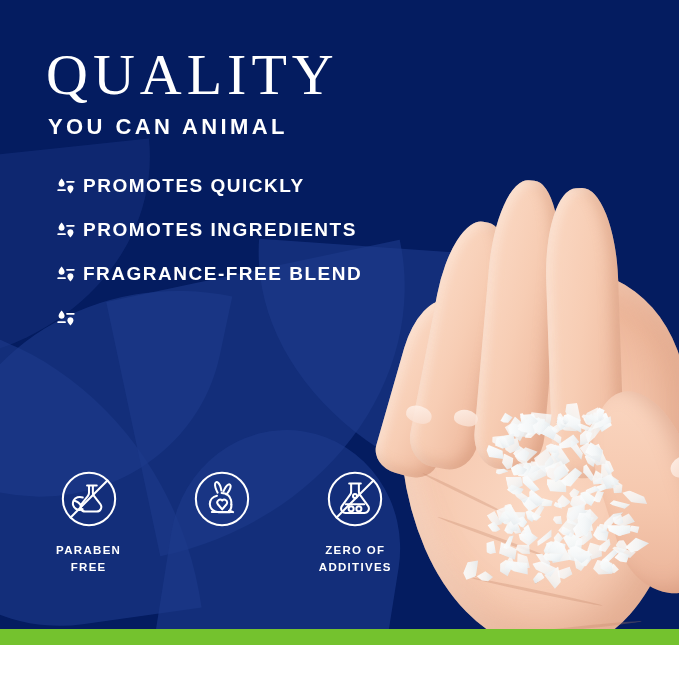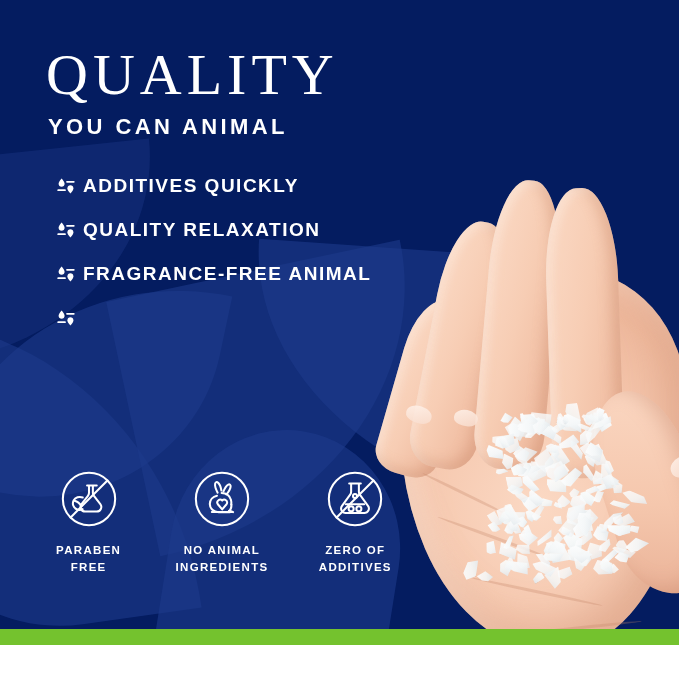--- a/index.html
+++ b/index.html
@@ -400,41 +400,41 @@
 
     <div class="bullets">
 
       <div class="bullet">
         <svg class="bullet-marker" viewBox="0 0 20 18">
           <path fill="#ffffff" d="M5.6 1.4c1.9 2.2 3 3.9 3 5.4 0 1.7-1.3 3-3 3s-3-1.3-3-3c0-1.5 1.1-3.2 3-5.4z"></path>
           <path fill="#ffffff" d="M14.4 16.6c-1.9-2.2-3-3.9-3-5.4 0-1.7 1.3-3 3-3s3 1.3 3 3c0 1.5-1.1 3.2-3 5.4z"></path>
           <rect fill="#ffffff" x="1.3" y="12.2" width="8.6" height="1.9" rx=".95"></rect>
           <rect fill="#ffffff" x="10.1" y="3.9" width="8.6" height="1.9" rx=".95"></rect>
         </svg>
-        <span class="bullet-text">ADDITIVES QUICKLY</span>
+        <span class="bullet-text">PROMOTES QUICKLY</span>
       </div>
 
       <div class="bullet">
         <svg class="bullet-marker" viewBox="0 0 20 18">
           <path fill="#ffffff" d="M5.6 1.4c1.9 2.2 3 3.9 3 5.4 0 1.7-1.3 3-3 3s-3-1.3-3-3c0-1.5 1.1-3.2 3-5.4z"></path>
           <path fill="#ffffff" d="M14.4 16.6c-1.9-2.2-3-3.9-3-5.4 0-1.7 1.3-3 3-3s3 1.3 3 3c0 1.5-1.1 3.2-3 5.4z"></path>
           <rect fill="#ffffff" x="1.3" y="12.2" width="8.6" height="1.9" rx=".95"></rect>
           <rect fill="#ffffff" x="10.1" y="3.9" width="8.6" height="1.9" rx=".95"></rect>
         </svg>
-        <span class="bullet-text">QUALITY RELAXATION</span>
+        <span class="bullet-text">PROMOTES INGREDIENTS</span>
       </div>
 
       <div class="bullet">
         <svg class="bullet-marker" viewBox="0 0 20 18">
           <path fill="#ffffff" d="M5.6 1.4c1.9 2.2 3 3.9 3 5.4 0 1.7-1.3 3-3 3s-3-1.3-3-3c0-1.5 1.1-3.2 3-5.4z"></path>
           <path fill="#ffffff" d="M14.4 16.6c-1.9-2.2-3-3.9-3-5.4 0-1.7 1.3-3 3-3s3 1.3 3 3c0 1.5-1.1 3.2-3 5.4z"></path>
           <rect fill="#ffffff" x="1.3" y="12.2" width="8.6" height="1.9" rx=".95"></rect>
           <rect fill="#ffffff" x="10.1" y="3.9" width="8.6" height="1.9" rx=".95"></rect>
         </svg>
-        <span class="bullet-text">FRAGRANCE-FREE ANIMAL</span>
+        <span class="bullet-text">FRAGRANCE-FREE BLEND</span>
       </div>
 
       <div class="bullet">
         <svg class="bullet-marker" viewBox="0 0 20 18">
           <path fill="#ffffff" d="M5.6 1.4c1.9 2.2 3 3.9 3 5.4 0 1.7-1.3 3-3 3s-3-1.3-3-3c0-1.5 1.1-3.2 3-5.4z"></path>
           <path fill="#ffffff" d="M14.4 16.6c-1.9-2.2-3-3.9-3-5.4 0-1.7 1.3-3 3-3s3 1.3 3 3c0 1.5-1.1 3.2-3 5.4z"></path>
           <rect fill="#ffffff" x="1.3" y="12.2" width="8.6" height="1.9" rx=".95"></rect>
           <rect fill="#ffffff" x="10.1" y="3.9" width="8.6" height="1.9" rx=".95"></rect>
         </svg>
       </div>
@@ -464,22 +464,20 @@
             <path d="M27.5 25.5c-1.9-3.6-3-7-2.6-9.2.3-1.8 1.8-2.3 3-1.2 1.5 1.3 2.9 4.6 3.5 8.2"></path>
             <path d="M33.5 24.2c1.4-3.5 3.4-6.3 5-7.1 1.4-.7 2.6.3 2.4 2.1-.2 2.2-2 5.3-4.4 8.1"></path>
             <path d="M31.6 25.7c4.8 0 8.4 2.9 9.6 7 .5 1.7.6 3.3.4 5"></path>
             <path d="M41.6 37.7c.4 2.7-.5 5.2-2.4 6.8"></path>
             <path d="M26.8 28.6c-4.3 1-7.4 4.4-7.4 8.6 0 4.8 4.1 8.4 9.2 8.4h11.6"></path>
             <path d="M21.5 45.5h20.8"></path>
             <path d="M39.2 44.5c1.6 0 3.2.4 4.3 1"></path>
             <path d="M32.2 33.6c-1-1.1-2.7-1.3-3.9-.3-1.3 1-1.5 2.8-.6 4.1l4.5 5.3 4.5-5.3c1-1.3.7-3.1-.6-4.1-1.2-1-2.9-.8-3.9.3z"></path>
           </g>
         </svg>
-        <div class="badge-label">NO ANIMAL
-INGREDIENTS</div>
       </div>
 
       <div class="badge">
         <svg class="badge-icon" viewBox="0 0 64 64">
           <g fill="none" stroke="#ffffff" stroke-width="2.1" stroke-linecap="round" stroke-linejoin="round">
             <circle cx="32" cy="32" r="27"></circle>
             <line x1="13" y1="51" x2="51" y2="13"></line>
             <path d="M26 16h12M28 16v8.4c0 1.1-.3 2.2-1 3.1L18.6 39c-2.3 3.1-.1 7.5 3.8 7.5h19.2c3.9 0 6.1-4.4 3.8-7.5L37 27.5c-.7-.9-1-2-1-3.1V16"></path>
             <line x1="22.5" y1="37.5" x2="41.5" y2="37.5"></line>
             <circle cx="28" cy="42" r="2.6"></circle>

